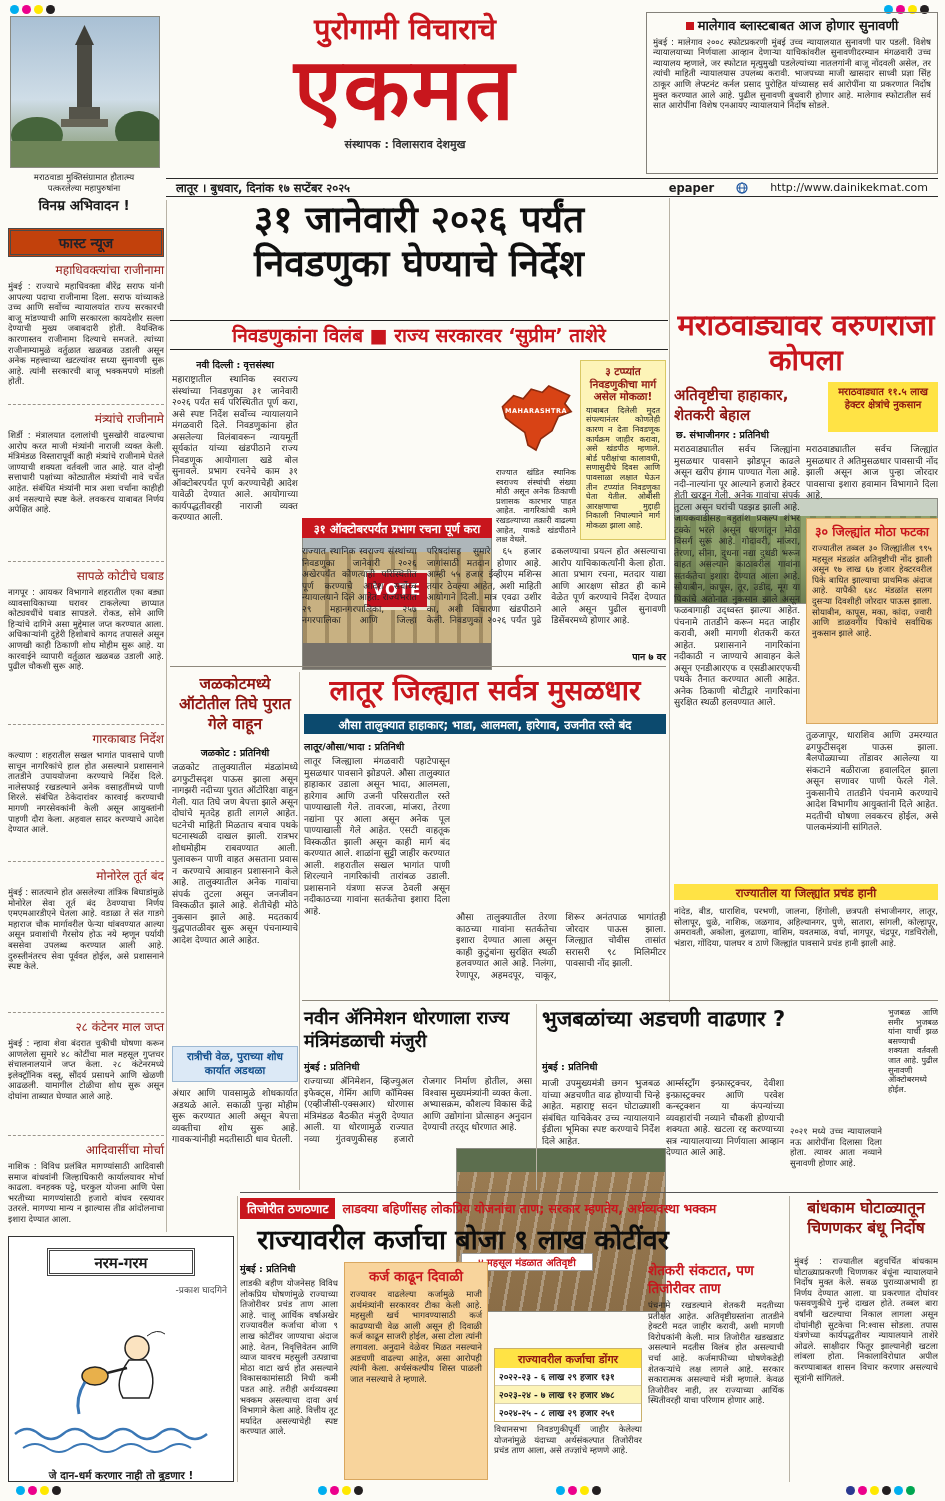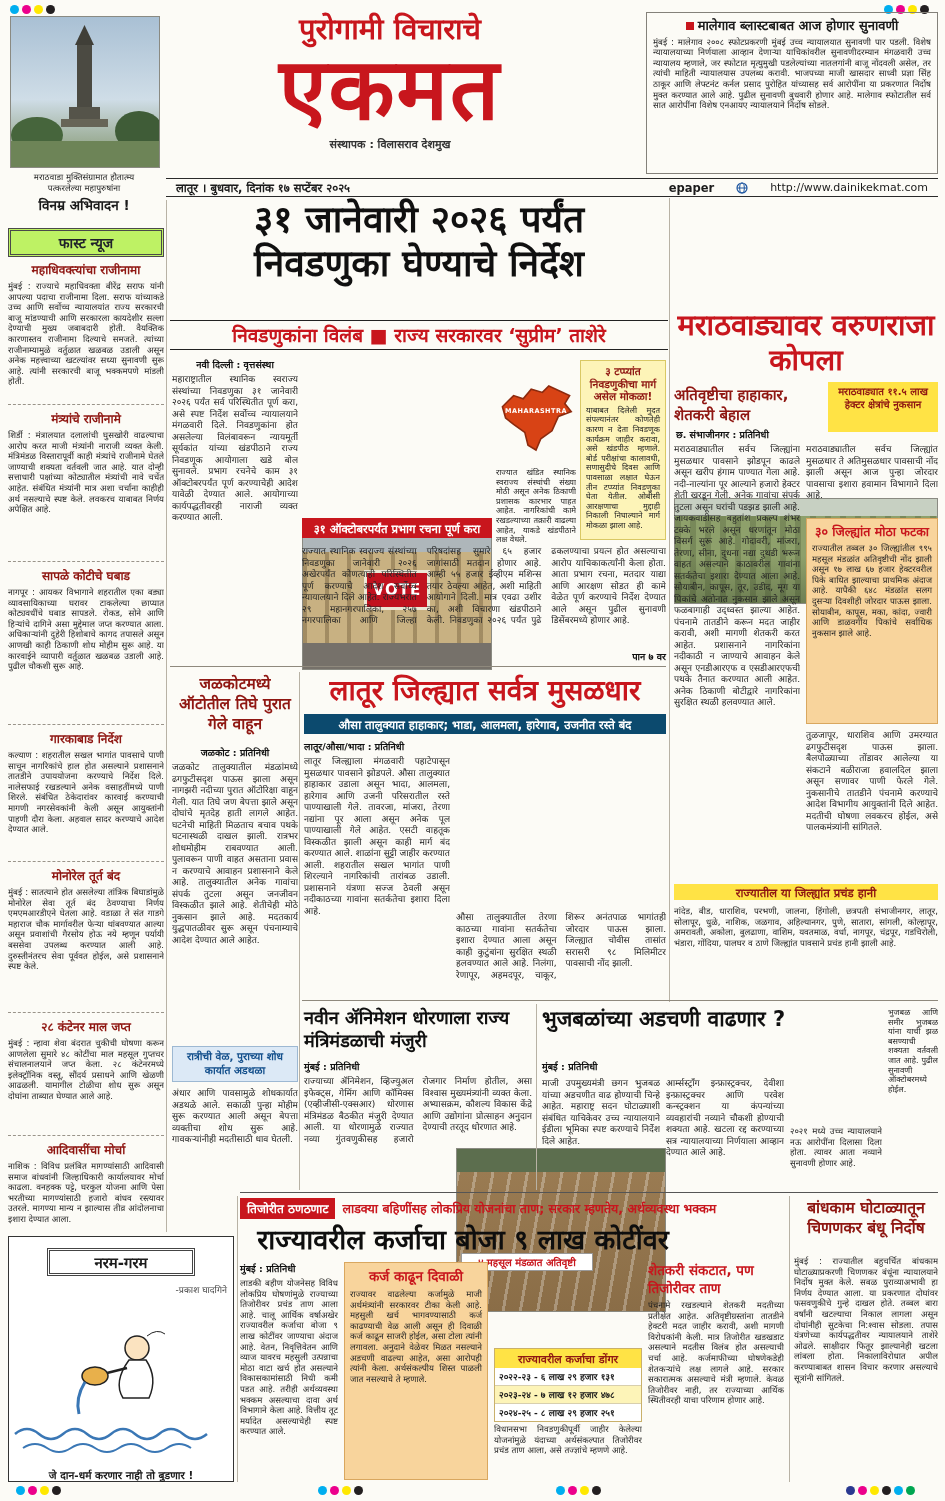--- a/index.html
+++ b/index.html
@@ -24,21 +24,21 @@
   .hrule{position:absolute;height:1px;background:#8f897d}
   .dots{position:absolute;display:flex;gap:3px}
   .dot{display:block;width:9px;height:9px;border-radius:50%}
   .photo{border:1px solid #8a8a82;overflow:hidden;position:relative}
   .masthead-title{color:var(--red);font-weight:800;font-size:86px;line-height:1.02;letter-spacing:2px}
   .masthead-tag{color:var(--red);font-weight:bold;font-size:29px;line-height:1.1}
   .lead-h{font-size:37px;line-height:1.18;font-weight:800;color:#101010;text-align:center}
   .red-sub{color:var(--red);font-weight:800;font-size:19px;text-align:center}
   .sec-head-red{color:var(--red);font-weight:800;text-align:center}
   .maroon{color:var(--maroon)}
-  .fn-title{color:var(--maroon);font-weight:700;font-size:12px;text-align:center;margin:4px 0 3px}
+  .fn-title{color:var(--maroon);font-weight:400;font-size:12px;text-align:right;margin:4px 0 3px}
   .fn-item{border-bottom:1px dashed #9a948a;padding-bottom:5px;margin-bottom:5px}
   .yellow-box{background:var(--yellow);border:1px solid #d9c864;padding:4px 5px}
   .orange-box{background:var(--orange);border:1px solid #d9a75f;padding:4px 5px}
   .chip-yellow{background:var(--bright-yellow);color:var(--maroon);font-weight:700}
   .black-bar{background:#0c4a6e;color:#fff;font-weight:bold;font-size:11.5px;display:flex;align-items:center;justify-content:center}
   .red-bar{background:var(--red);color:#fff;font-weight:bold;font-size:11.5px;display:flex;align-items:center;justify-content:center}
   .cols2{column-count:2;column-gap:9px}
   .cols3{column-count:3;column-gap:10px}
   .debt-row{font-size:9px;font-weight:bold;padding:2px 4px;border-bottom:1px solid #d8cfae}
   .banner-chip{background:var(--red);color:#fff;font-weight:800;font-size:12px;padding:2px 7px;white-space:nowrap}
@@ -71,21 +71,21 @@
       <rect x="50" y="102" width="47" height="8" fill="#676557"></rect>
       <rect x="0" y="124" width="150" height="28" fill="#6d8457"></rect>
     </svg>
   </div>
   <div class="abs c" style="left:4px;top:172px;width:160px">
     <div class="st">मराठवाडा मुक्तिसंग्रामात हौतात्म्य</div>
     <div class="st">पत्करलेल्या महापुरुषांना</div>
     <div class="b" style="font-size:13.5px;margin-top:3px">विनम्र अभिवादन !</div>
   </div>
 
-  <div class="abs c" style="left:153px;top:14px;width:474px">
+  <div class="abs c" style="left:168px;top:14px;width:474px">
     <div class="masthead-tag">पुरोगामी विचाराचे</div>
     <div class="masthead-title">एकमत</div>
     <div class="b" style="font-size:11px;color:#333;margin-top:2px">संस्थापक : विलासराव देशमुख</div>
   </div>
 
   <div class="abs" style="left:646px;top:12px;width:292px;height:162px;border:1px solid #84817a;padding:5px 6px">
     <div class="c b" style="font-size:13px;line-height:1.2">
       <span style="display:inline-block;width:8px;height:8px;background:var(--red);margin-right:4px"></span><span>मालेगाव ब्लास्टबाबत आज होणार सुनावणी</span>
     </div>
     <div class="st just clip" style="margin-top:3px;height:128px">मुंबई : मालेगाव २००८ स्फोटप्रकरणी मुंबई उच्च न्यायालयात सुनावणी पार पडली. विशेष न्यायालयाच्या निर्णयाला आव्हान देणाऱ्या याचिकांवरील सुनावणीदरम्यान मंगळवारी उच्च न्यायालय म्हणाले, जर स्फोटात मृत्युमुखी पडलेल्यांच्या नातलगांनी बाजू नोंदवली असेल, तर त्यांची माहिती न्यायालयास उपलब्ध करावी. भाजपच्या माजी खासदार साध्वी प्रज्ञा सिंह ठाकूर आणि लेफ्टनंट कर्नल प्रसाद पुरोहित यांच्यासह सर्व आरोपींना या प्रकरणात निर्दोष मुक्त करण्यात आले आहे. पुढील सुनावणी बुधवारी होणार आहे. मालेगाव स्फोटातील सर्व सात आरोपींना विशेष एनआयए न्यायालयाने निर्दोष सोडले.</div>
@@ -100,21 +100,21 @@
           <ellipse cx="6" cy="6" rx="2.3" ry="5" fill="none" stroke="#1e56a0" stroke-width="1"></ellipse>
           <line x1="1" y1="6" x2="11" y2="6" stroke="#1e56a0" stroke-width="1"></line>
         </svg>
       <span style="font-size:11px">http://www.dainikekmat.com</span>
     </span>
   </div>
 
   <div class="vr" style="left:166px;top:200px;height:1032px"></div>
 
   <div class="abs" style="left:8px;top:228px;width:156px">
-    <div class="c b" style="border:3px double #4a4a4a;background:#bef264;font-size:14px;padding:2px 0;color:#20222b">फास्ट न्यूज</div>
+    <div class="c b" style="border:3px double #4a4a4a;background:#c2410c;font-size:14px;padding:2px 0;color:#20222b">फास्ट न्यूज</div>
 
     <div class="fn-item">
       <div class="fn-title">महाधिवक्त्यांचा राजीनामा</div>
       <div class="st just clip" style="height:118px">मुंबई : राज्याचे महाधिवक्ता बीरेंद्र सराफ यांनी आपल्या पदाचा राजीनामा दिला. सराफ यांच्याकडे उच्च आणि सर्वोच्च न्यायालयांत राज्य सरकारची बाजू मांडण्याची आणि सरकारला कायदेशीर सल्ला देण्याची मुख्य जबाबदारी होती. वैयक्तिक कारणास्तव राजीनामा दिल्याचे समजते. त्यांच्या राजीनाम्यामुळे वर्तुळात खळबळ उडाली असून अनेक महत्त्वाच्या खटल्यांवर सध्या सुनावणी सुरू आहे. त्यांनी सरकारची बाजू भक्कमपणे मांडली होती.</div>
     </div>
     <div class="fn-item">
       <div class="fn-title">मंत्र्यांचे राजीनामे</div>
       <div class="st just clip" style="height:126px">शिर्डी : मंत्रालयात दलालांची घुसखोरी वाढल्याचा आरोप करत माजी मंत्र्यांनी नाराजी व्यक्त केली. मंत्रिमंडळ विस्तारापूर्वी काही मंत्र्यांचे राजीनामे घेतले जाण्याची शक्यता वर्तवली जात आहे. यात दोन्ही सत्ताधारी पक्षांच्या कोट्यातील मंत्र्यांची नावे चर्चेत आहेत. संबंधित मंत्र्यांनी मात्र अशा चर्चांना काहीही अर्थ नसल्याचे स्पष्ट केले. लवकरच याबाबत निर्णय अपेक्षित आहे.</div>
     </div>
     <div class="fn-item">

